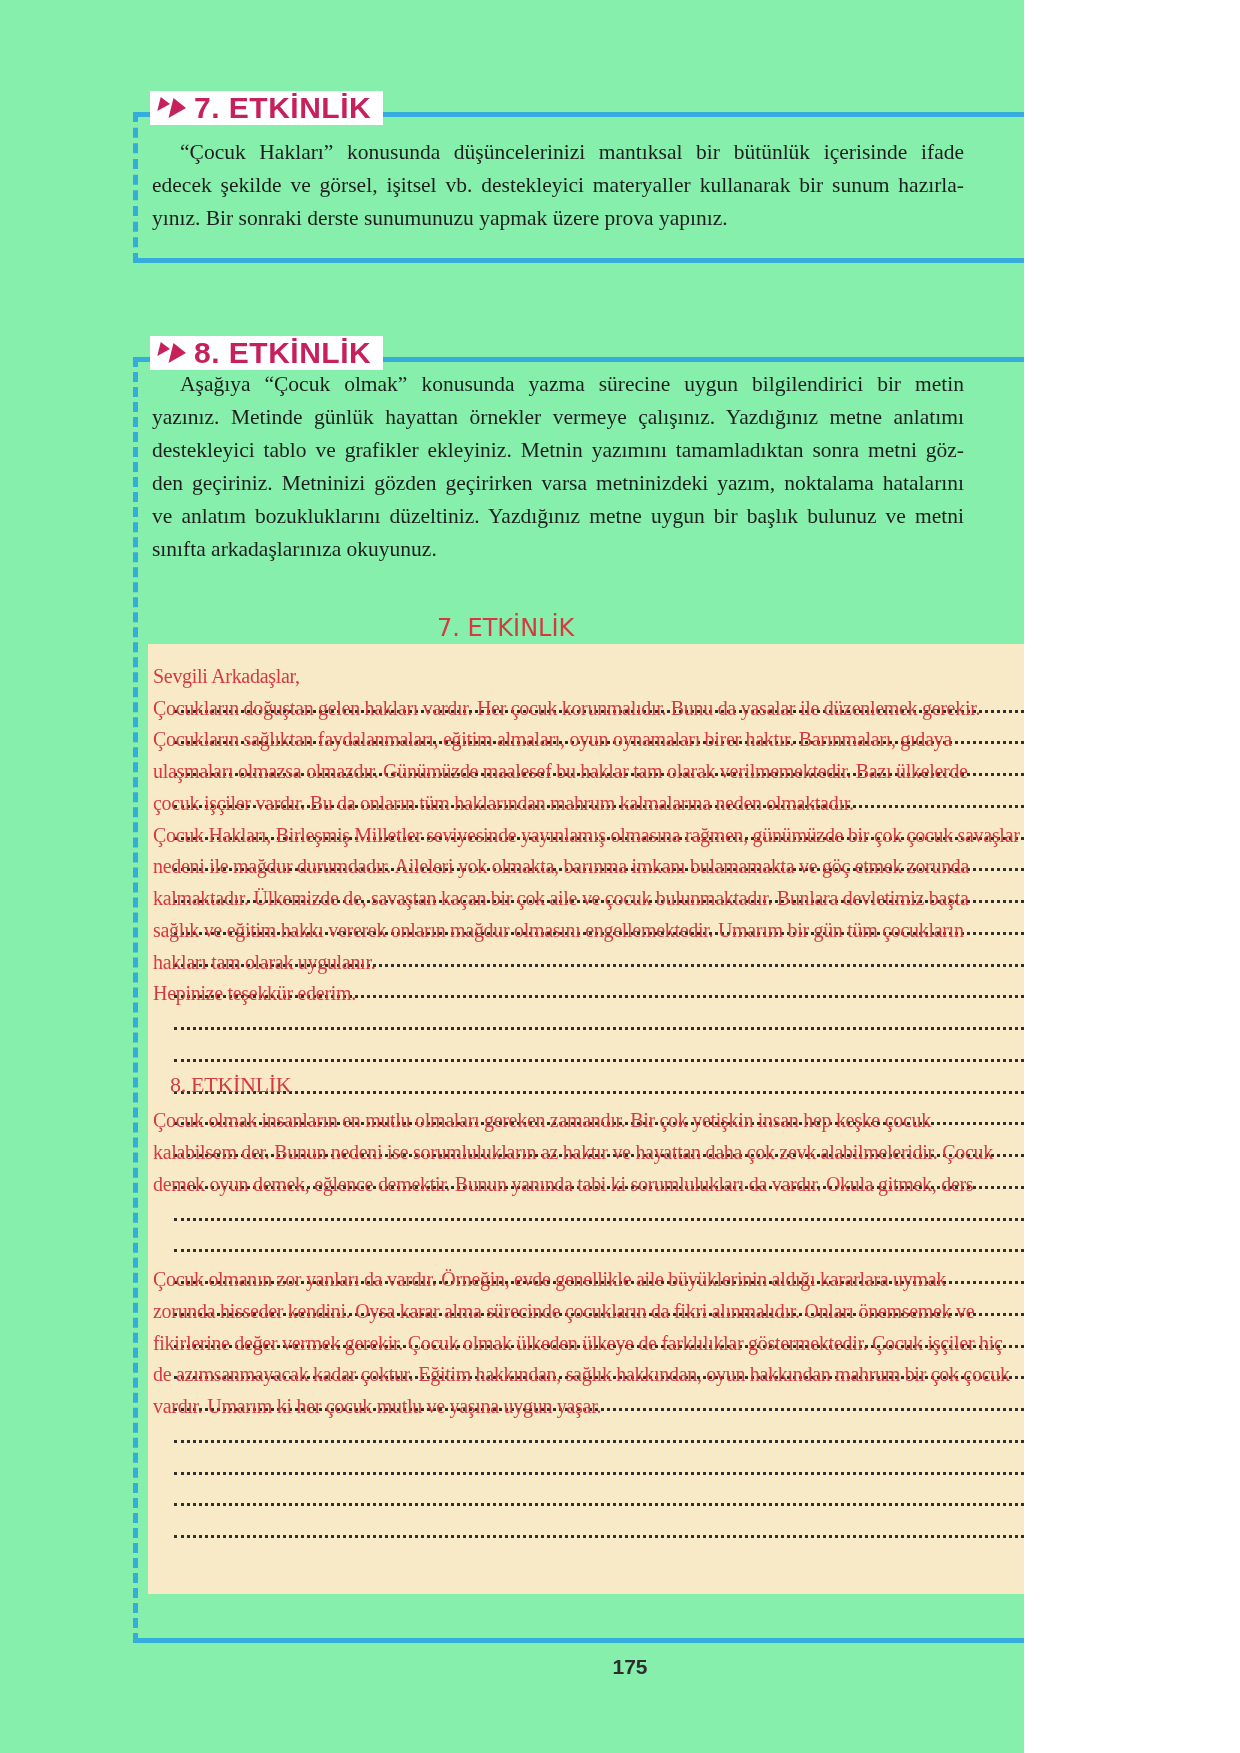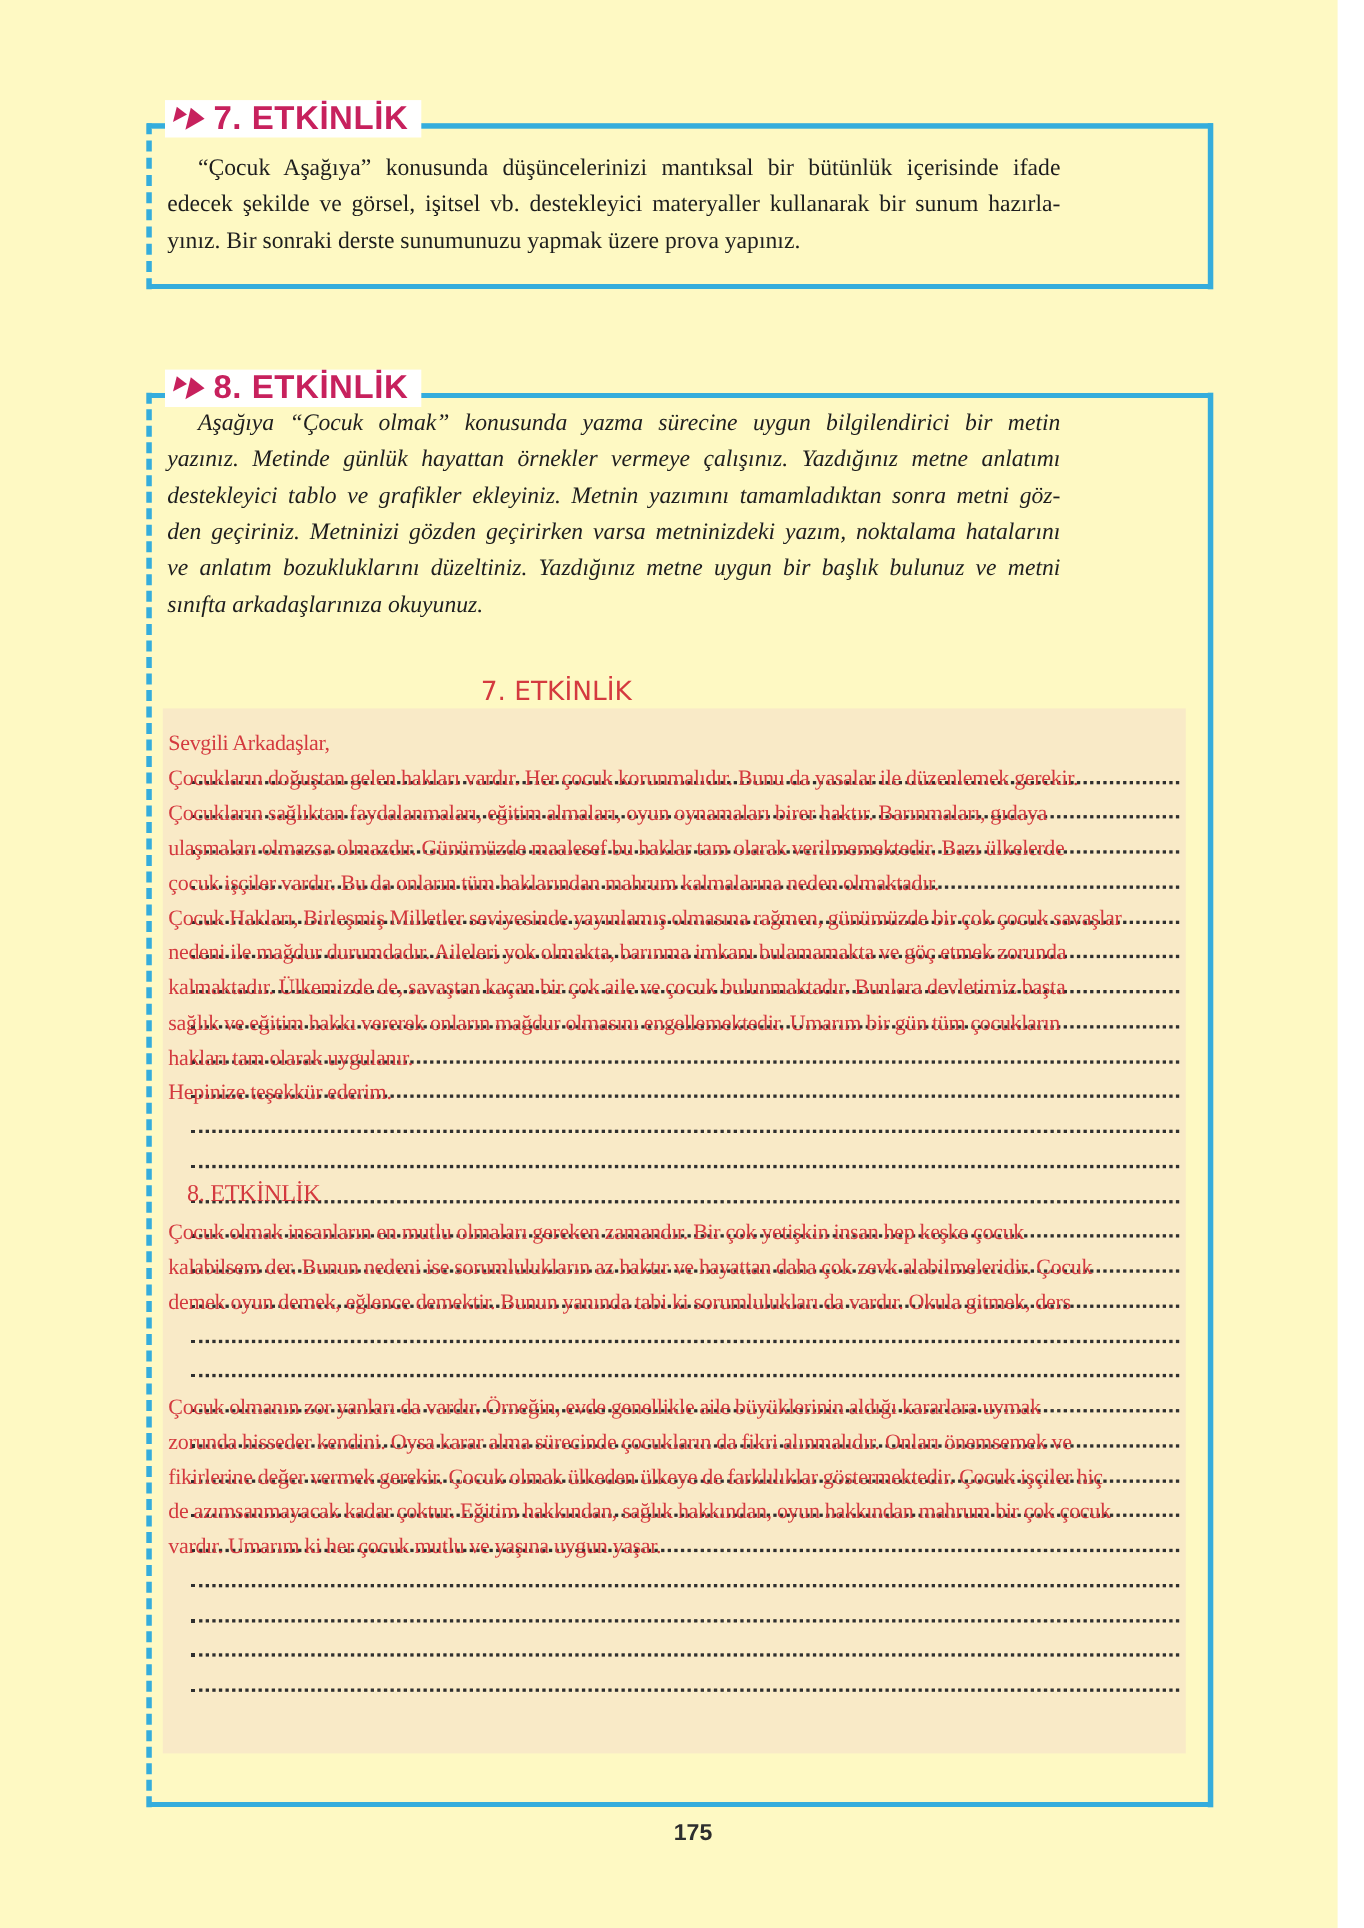--- a/index.html
+++ b/index.html
@@ -1,36 +1,36 @@
 <!DOCTYPE html>
 <html><head>
 <meta charset="utf-8">
 <style>
   html,body{margin:0;padding:0;background:#ffffff;}
-  .page{position:relative;width:1216px;height:1753px;background:#fef9c3;overflow:hidden;
+  .page{position:relative;width:1024px;height:1753px;background:#86efac;overflow:hidden;
         font-family:"Liberation Serif", serif;}
 
   
   .activity-box{position:absolute;border:5px solid #35ADDC;border-left-style:dashed;background:transparent;}
   .box-7{left:133px;top:112px;width:960px;height:141px;}
   .box-8{left:133px;top:357px;width:960px;height:1276px;}
 
   
   .box-heading{position:absolute;top:-26px;left:12px;background:#ffffff;padding:0 12px 0 8px;
                font-family:"Liberation Sans", sans-serif;font-weight:bold;font-size:30px;
                color:#C7215D;letter-spacing:.5px;white-space:nowrap;display:flex;align-items:center;gap:6px;}
   .chevrons{display:inline-flex;align-items:center;gap:2px;transform:skewX(-14deg);margin-right:2px;}
   .tri{width:0;height:0;border-style:solid;border-color:transparent;}
   .tri.small{border-width:7px 0 7px 11px;border-left-color:#C7215D;margin-bottom:8px;}
   .tri.big{border-width:10px 0 10px 15px;border-left-color:#C7215D;}
 
   
   .print-par{position:absolute;width:812px;color:#1e1e1e;font-size:21.5px;line-height:33px;}
   .p1{left:152px;top:136px;}
-  .p2{left:152px;top:368px;font-style:italic;}
+  .p2{left:152px;top:368px;}
   .pline{white-space:normal;}
   .pline.just{text-align:justify;text-align-last:justify;}
   .print-par .pline:first-child{text-indent:28px;}
 
   
   .label-7{position:absolute;left:437px;top:614px;color:#D43A3F;
            font-family:"DejaVu Sans", sans-serif;font-size:24px;white-space:nowrap;}
 
   
   .sheet{position:absolute;left:148px;top:644px;width:930px;height:950px;background:#F9EAC7;
@@ -53,21 +53,21 @@
   <div class="activity-box box-7">
     <div class="box-heading">
       <span class="chevrons">
         <span class="tri small"></span>
         <span class="tri big"></span>
       </span>
       <span>7. ETKİNLİK</span>
     </div>
   </div>
   <div class="print-par p1">
-      <div class="pline just">“Çocuk Aşağıya” konusunda düşüncelerinizi mantıksal bir bütünlük içerisinde ifade</div>
+      <div class="pline just">“Çocuk Hakları” konusunda düşüncelerinizi mantıksal bir bütünlük içerisinde ifade</div>
       <div class="pline just">edecek şekilde ve görsel, işitsel vb. destekleyici materyaller kullanarak bir sunum hazırla-</div>
       <div class="pline">yınız. Bir sonraki derste sunumunuzu yapmak üzere prova yapınız.</div>
     </div>
 
   <div class="activity-box box-8">
     <div class="box-heading">
       <span class="chevrons">
         <span class="tri small"></span>
         <span class="tri big"></span>
       </span>

